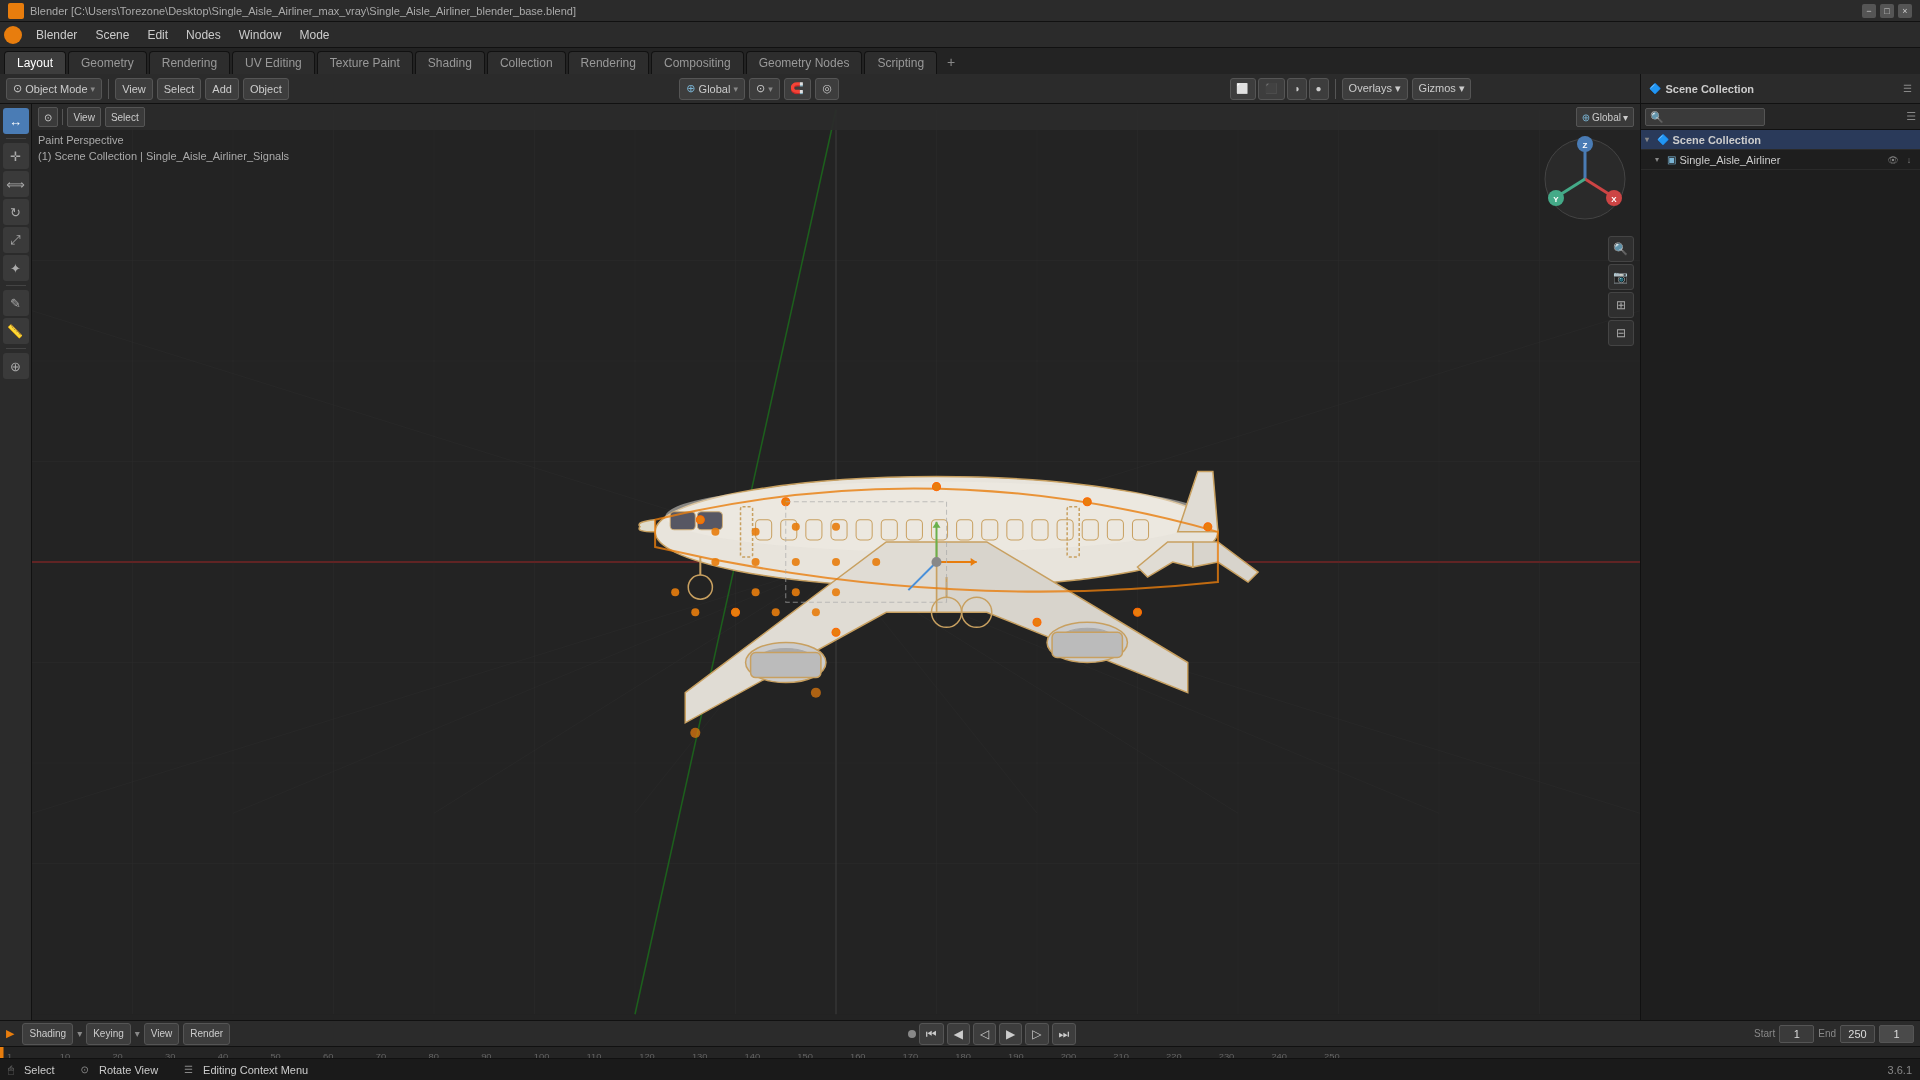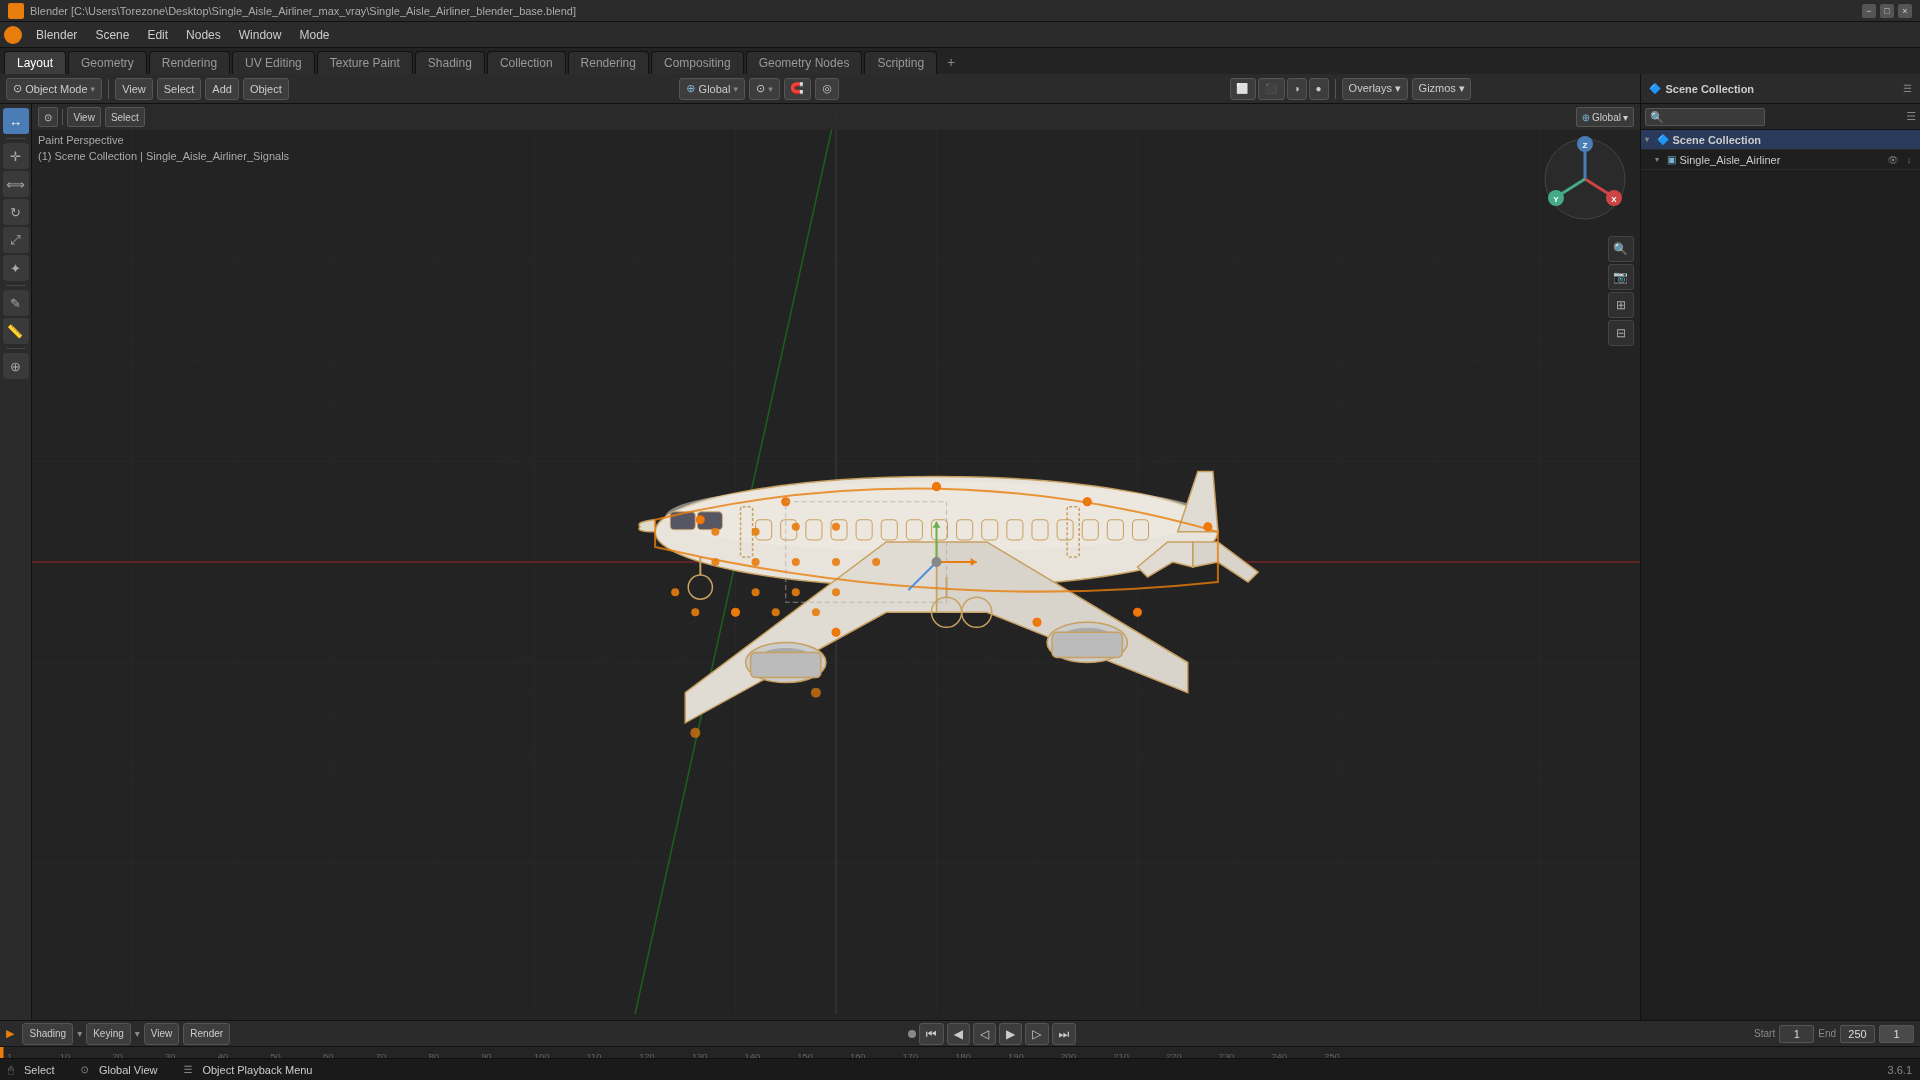--- a/index.html
+++ b/index.html
@@ -850,23 +850,23 @@
         <line x1="1131" y1="15" x2="1131" y2="24" stroke="#555" stroke-width="1"></line>
       </g>
     </svg>
   </div>
 </div>
 
 <div style="position:absolute;bottom:0;left:0;right:0;height:22px;background:#1a1a1a;display:flex;align-items:center;padding:0 8px;gap:10px;border-top:1px solid #111;z-index:200;">
   <span style="font-size:10px;color:#888;">🖱</span>
   <span style="font-size:11px;color:#ccc;">Select</span>
   <span style="font-size:10px;color:#888;margin-left:16px;">⊙</span>
-  <span style="font-size:11px;color:#ccc;">Global View</span>
+  <span style="font-size:11px;color:#ccc;">Rotate View</span>
   <span style="font-size:10px;color:#888;margin-left:16px;">☰</span>
-  <span style="font-size:11px;color:#ccc;">Object Playback Menu</span>
+  <span style="font-size:11px;color:#ccc;">Editing Context Menu</span>
   <div style="flex:1;"></div>
   <span style="font-size:11px;color:#888;">3.6.1</span>
 </div>
 
 <div id="outliner-dynamic" style="position:absolute;top:150px;right:0;width:280px;bottom:60px;overflow-y:auto;background:#1e1e1e;z-index:97;border-left:1px solid #111;">
 <div class="outliner-item" style="padding-left: 8px; height: 20px; display: flex; align-items: center; border-bottom: 1px solid rgb(42, 42, 42); cursor: pointer; font-size: 11px; color: rgb(204, 204, 204);">
       <span style="color:#7ab4d4;font-size:10px;margin-right:3px;">▣</span>
       <span style="flex:1;overflow:hidden;text-overflow:ellipsis;white-space:nowrap;">Single_Aisle_Airliner</span>
       <span style="color:#666;font-size:9px;margin-left:2px;">👁</span>
       <span style="color:#666;font-size:9px;margin-left:1px;">↓</span>

